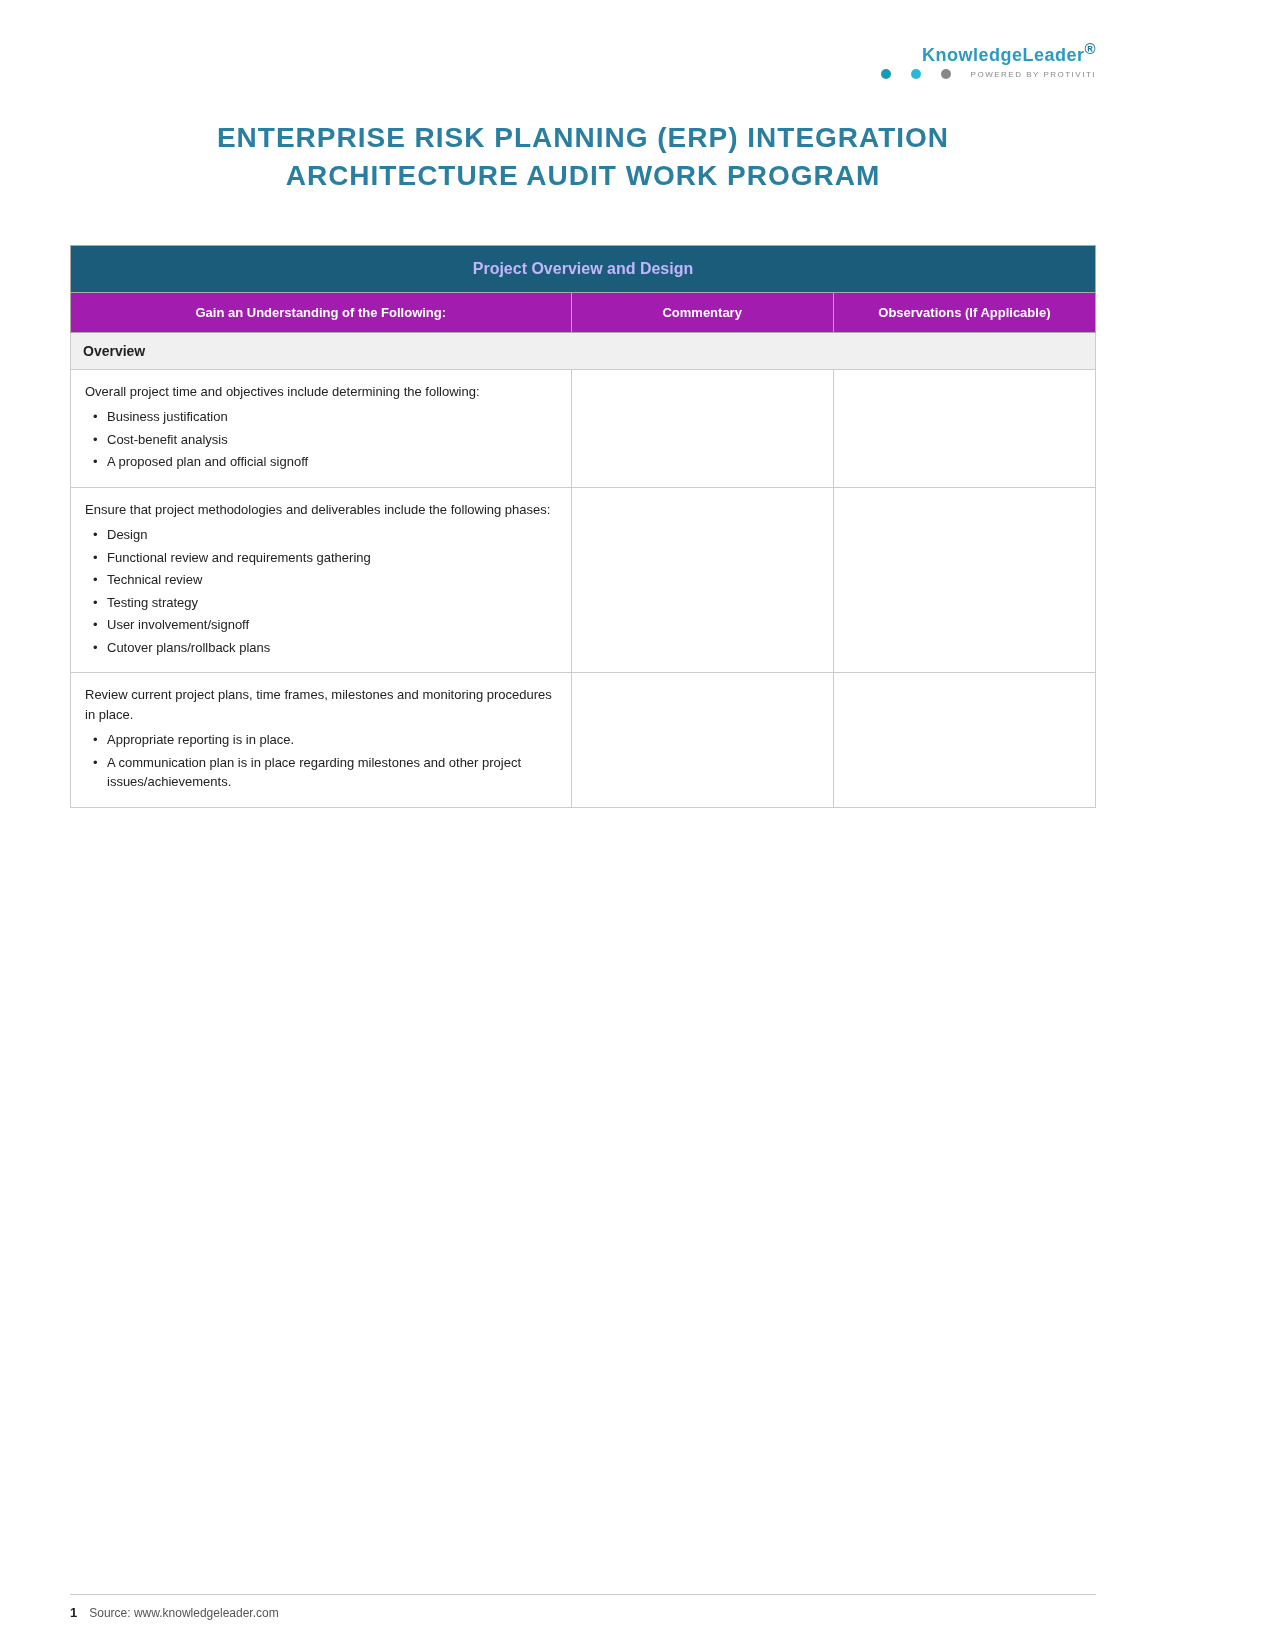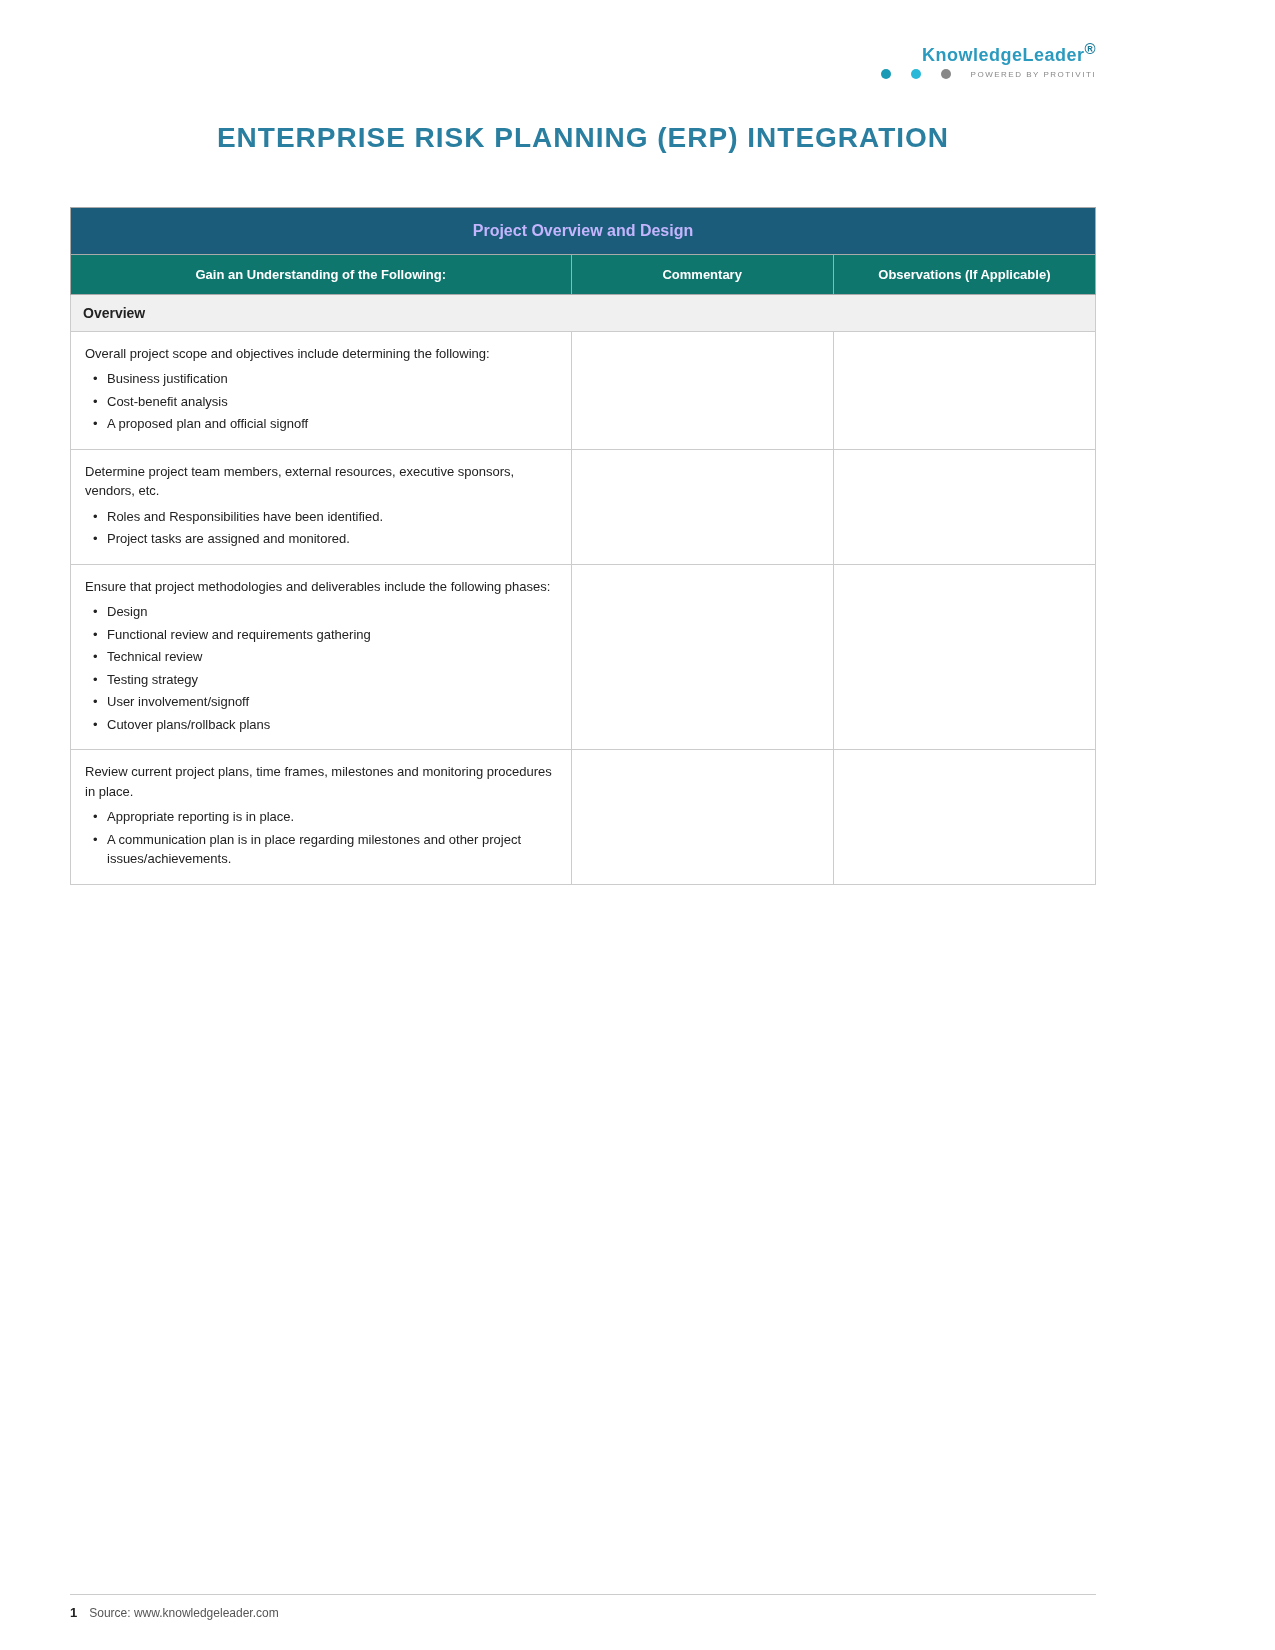--- a/index.html
+++ b/index.html
@@ -100,21 +100,21 @@
 
     .table-header-row td {
       color: #c4b5fd;
       font-weight: bold;
       font-size: 16px;
       text-align: center;
       padding: 14px 16px;
     }
 
     .col-headers-row {
-      background: #0f766e;
+      background: #a21caf;
     }
 
     .col-headers-row td {
       color: #ffffff;
       font-weight: bold;
       font-size: 13px;
       text-align: center;
       padding: 12px 16px;
       border: 1px solid #aaaaaa;
       vertical-align: middle;
@@ -213,20 +213,21 @@
         <div class="dot dot-teal2"></div>
         <div class="dot dot-gray"></div>
         <span class="logo-sub">POWERED BY PROTIVITI</span>
       </div>
     </div>
   </div>
 
   <div class="main-title">
     <h1>
       <span>ENTERPRISE RISK PLANNING (ERP) INTEGRATION</span><br>
+      <span>ARCHITECTURE AUDIT WORK PROGRAM</span>
     </h1>
   </div>
 
   <table class="audit-table">
 
     <tbody>
         <tr class="table-header-row">
       <td colspan="3">Project Overview and Design</td>
     </tr>
 
@@ -235,42 +236,31 @@
       <td>Commentary</td>
       <td>Observations (If Applicable)</td>
     </tr>
 
     <tr class="section-heading-row">
       <td colspan="3">Overview</td>
     </tr>
 
     <tr class="content-row">
       <td class="description-cell">
-        <div class="desc-text">Overall project scope and objectives include determining the following:</div>
+        <div class="desc-text">Overall project time and objectives include determining the following:</div>
         <ul class="bullet-list">
           <li>Business justification</li>
           <li>Cost-benefit analysis</li>
           <li>A proposed plan and official signoff</li>
         </ul>
       </td>
       <td class="commentary-cell"></td>
       <td class="observations-cell"></td>
     </tr>
 
-    <tr class="content-row">
-      <td class="description-cell">
-        <div class="desc-text">Determine project team members, external resources, executive sponsors, vendors, etc.</div>
-        <ul class="bullet-list">
-          <li>Roles and Responsibilities have been identified.</li>
-          <li>Project tasks are assigned and monitored.</li>
-        </ul>
-      </td>
-      <td class="commentary-cell"></td>
-      <td class="observations-cell"></td>
-    </tr>
 
     <tr class="content-row">
       <td class="description-cell">
         <div class="desc-text">Ensure that project methodologies and deliverables include the following phases:</div>
         <ul class="bullet-list">
           <li>Design</li>
           <li>Functional review and requirements gathering</li>
           <li>Technical review</li>
           <li>Testing strategy</li>
           <li>User involvement/signoff</li>

